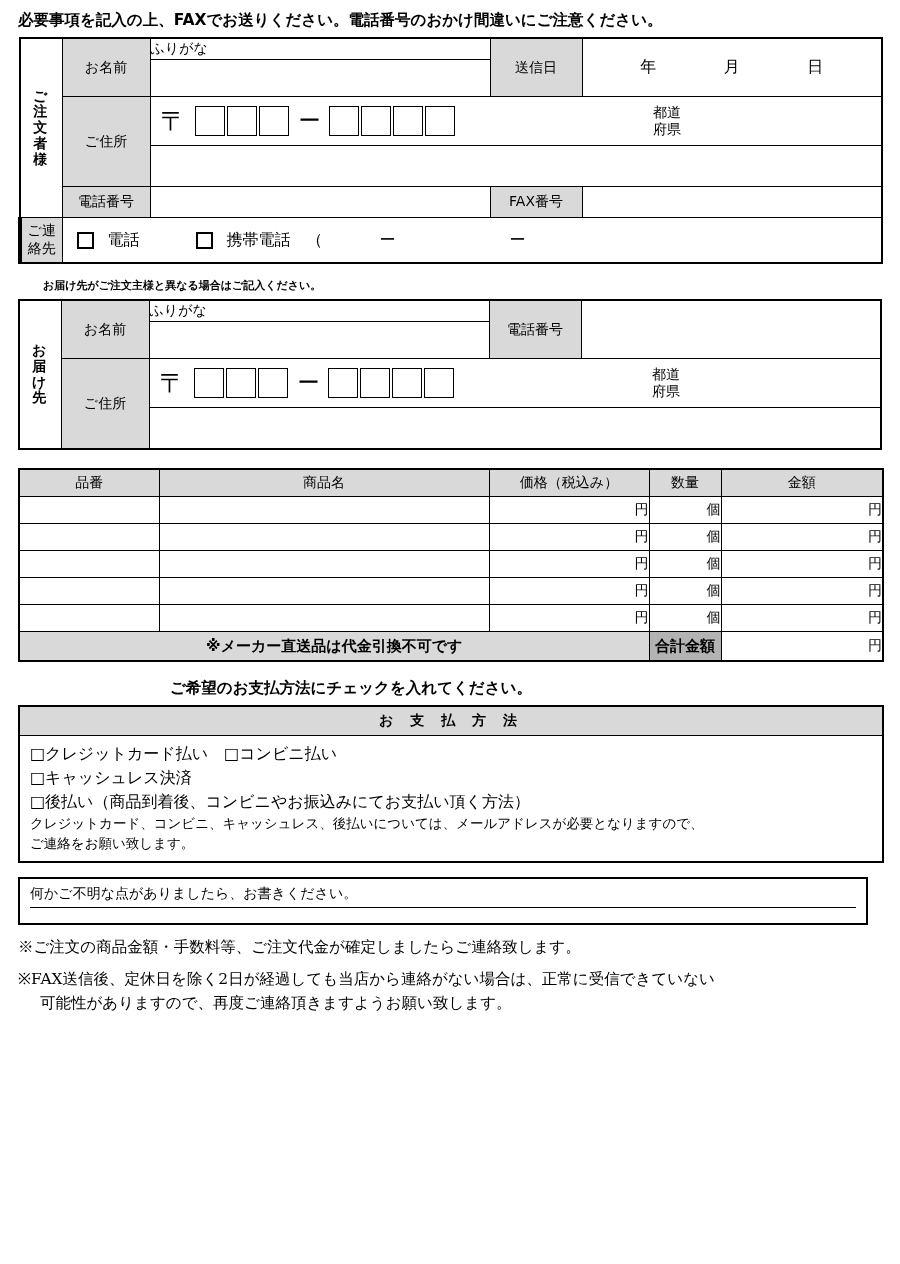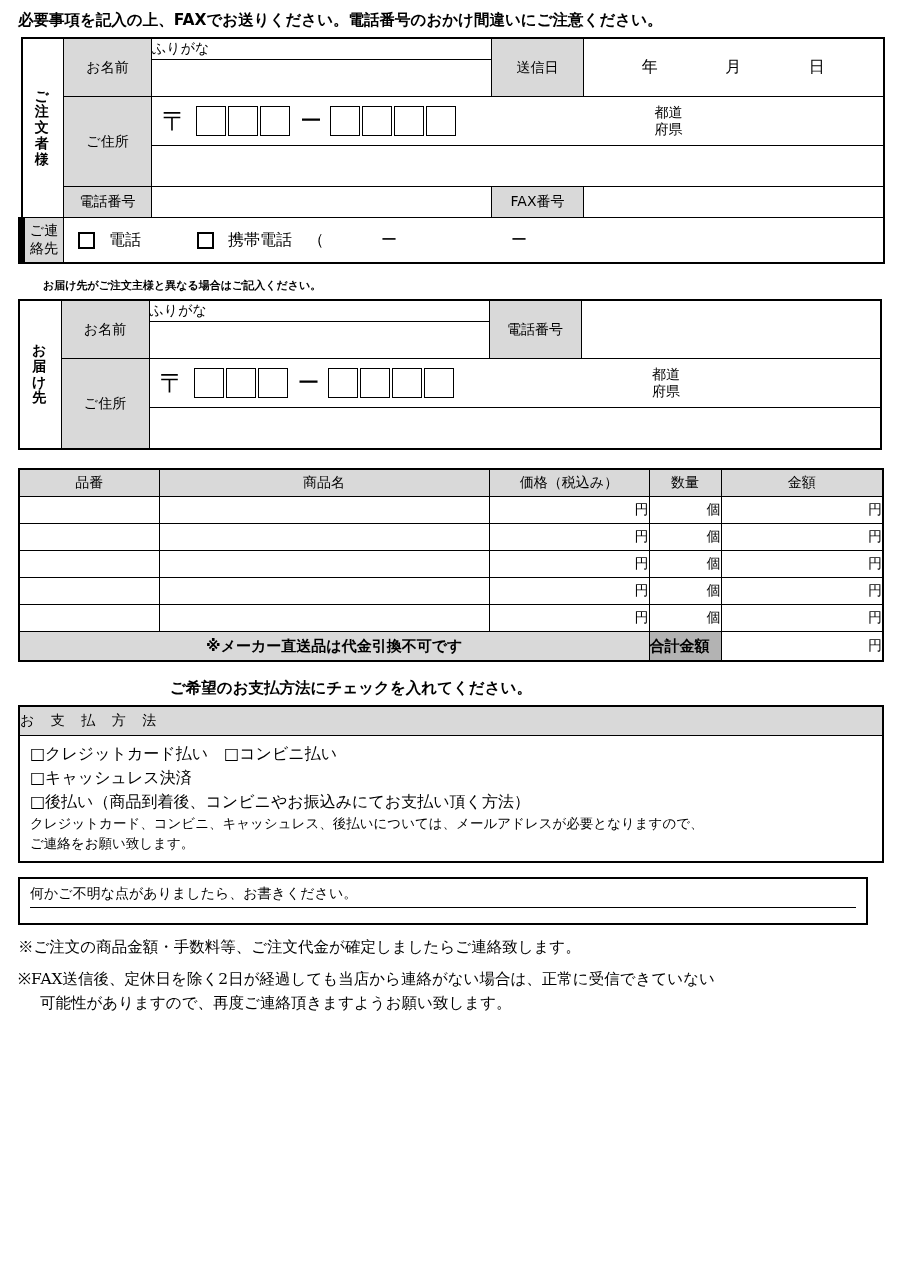--- a/index.html
+++ b/index.html
@@ -230,36 +230,37 @@
     font-size: 14px;
   }
   .items .note-cell {
     background: #d9d9d9;
     text-align: center;
     font-size: 15px;
     font-weight: bold;
   }
   .items .total-label {
     background: #b3b3b3;
-    text-align: left;
+    text-align: center;
     font-size: 15px;
     font-weight: bold;
   }
 
   
   .pay-notice {
     font-size: 15.5px;
     font-weight: bold;
     font-family: "DejaVu Sans", sans-serif;
     margin: 16px 0 6px 170px;
   }
   .pay-head {
     background: #d9d9d9;
+    text-align: center;
     font-size: 16px;
-    font-weight: normal;
+    font-weight: bold;
     letter-spacing: 6px;
     height: 28px;
     font-family: "DejaVu Serif", serif;
   }
   .pay-cell {
     height: 32px;
     font-size: 16px;
     font-family: "DejaVu Serif", serif;
   }
   .pay-opt {
@@ -375,21 +376,21 @@
       <tr>
         <td colspan="3" style="height:40px"></td>
       </tr>
       <tr>
         <td class="label-cell">電話番号</td>
         <td style="height:30px"></td>
         <td class="label-cell">FAX番号</td>
         <td></td>
       </tr>
       <tr>
-        <td class="label-cell" style="border-left:7px solid #000000">ご連絡先</td>
+        <td class="label-cell" style="border-left:4px solid #000000">ご連絡先</td>
         <td colspan="4" style="height:34px">
           <div class="contact-row">
             <span class="cbox"></span>
             <span>電話</span>
             <span class="gap"></span>
             <span class="cbox"></span>
             <span>携帯電話　（</span>
             <span class="contact-dash">ー</span>
             <span class="contact-dash">ー</span>
           </div>

